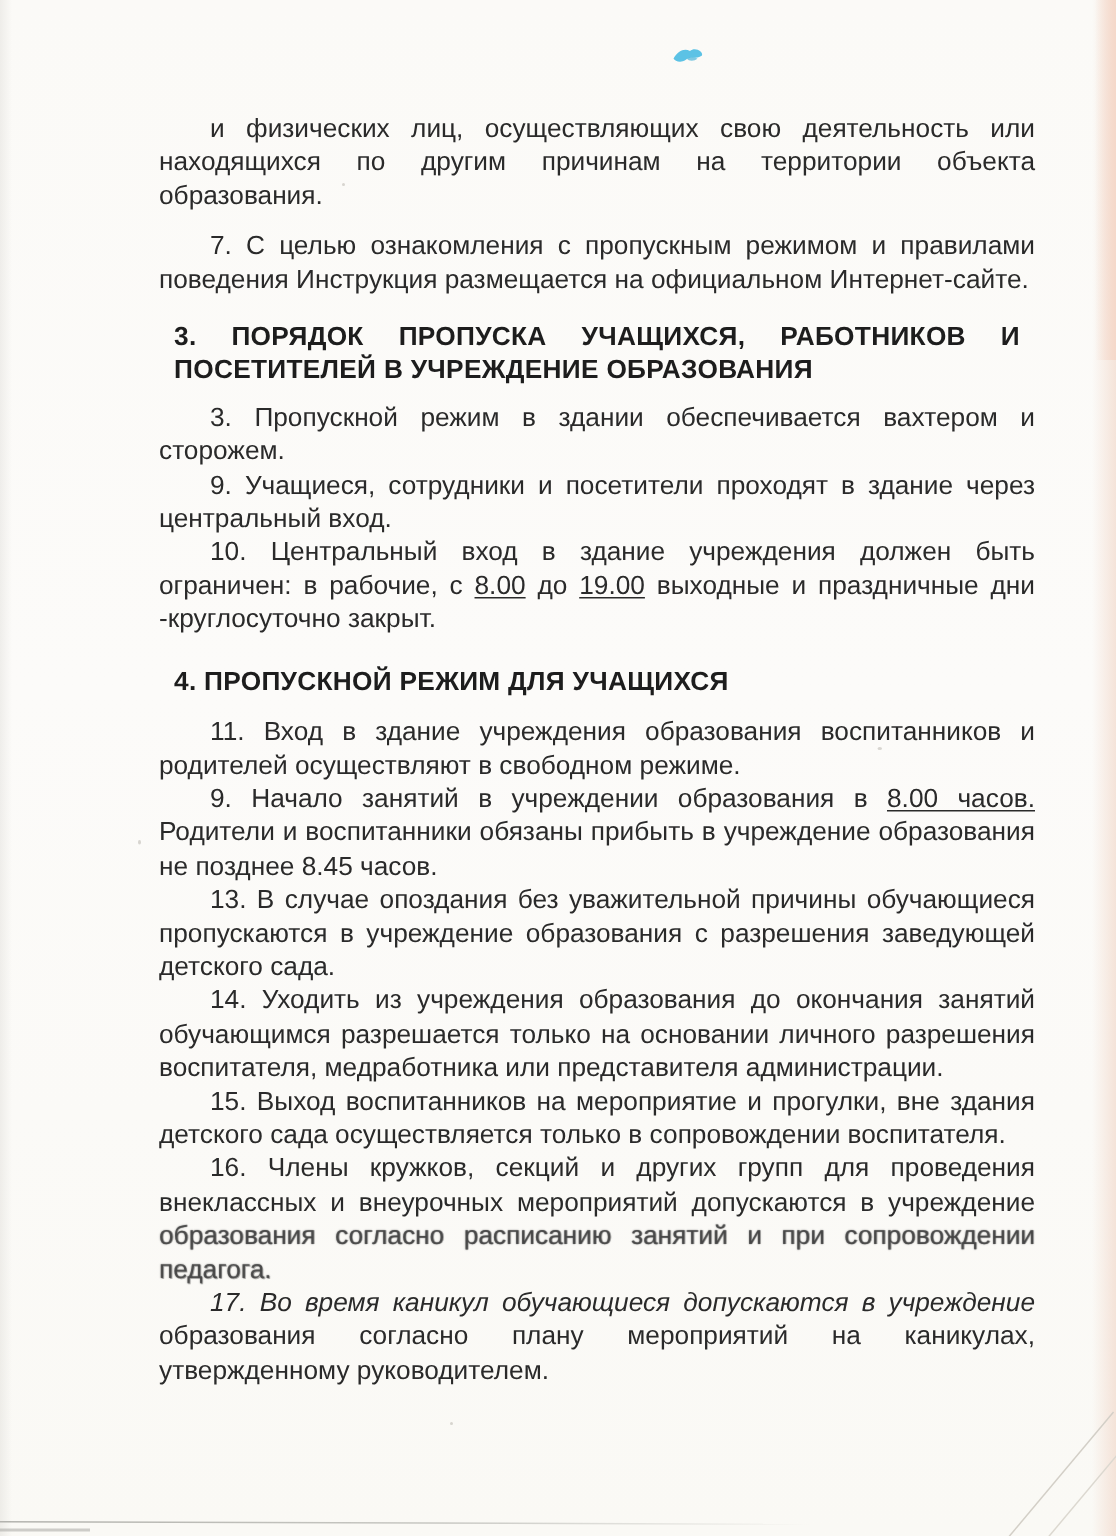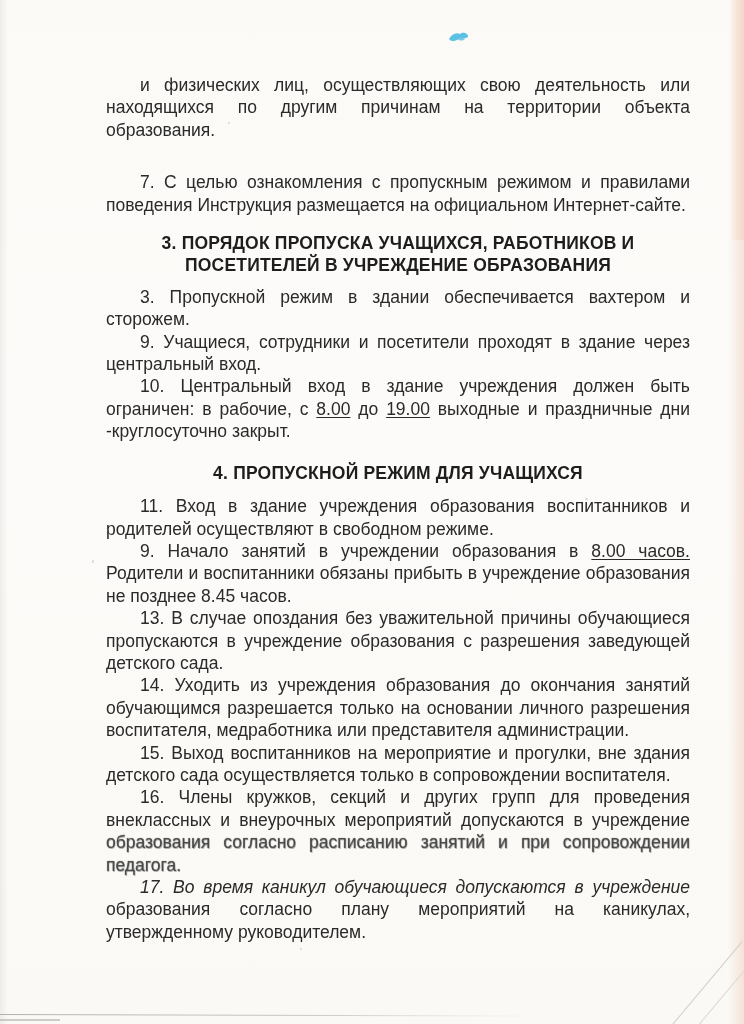--- a/index.html
+++ b/index.html
@@ -45,23 +45,23 @@
   }
   .ink-mark{position:absolute;left:447px;top:30px;width:26px;height:16px;}
   .speck{position:absolute;border-radius:50%;background:#b9b6ae;opacity:.55;}
   
   .content{
     position:absolute;left:106px;top:74px;width:584px;
     font-size:17.5px;line-height:22.4px;color:#2a2a2a;
     text-align:justify;
   }
   p.body{margin:0;text-indent:34px;}
-  p.sp-top-lg{margin-top:30px;}
+  p.sp-top-lg{margin-top:11px;}
   .heading{
-    font-weight:bold;text-align:center;text-indent:0;
+    font-weight:bold;text-indent:0;
     color:#1d1d1d;margin:10px;letter-spacing:.2px;
   }
   .heading.h3{margin-top:16px;margin-bottom:9px;}
   .heading.h4{margin-top:19px;margin-bottom:11px;}
   .u{text-decoration:underline;text-underline-offset:2px;}
   .ital{font-style:italic;}
   .blurred{
     color:rgba(55,55,55,0.62);
     text-shadow:0 0 1px rgba(70,70,70,0.85),.6px .6px 0 rgba(70,70,70,0.35);
   }

